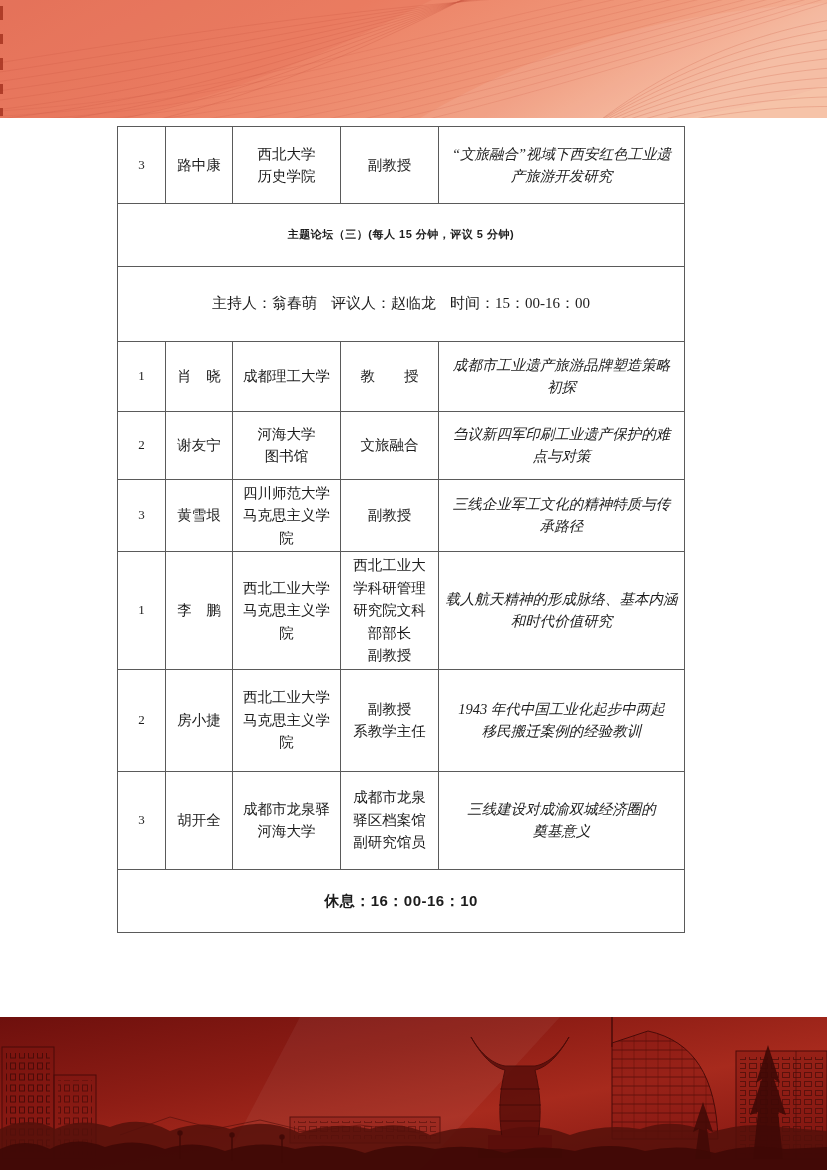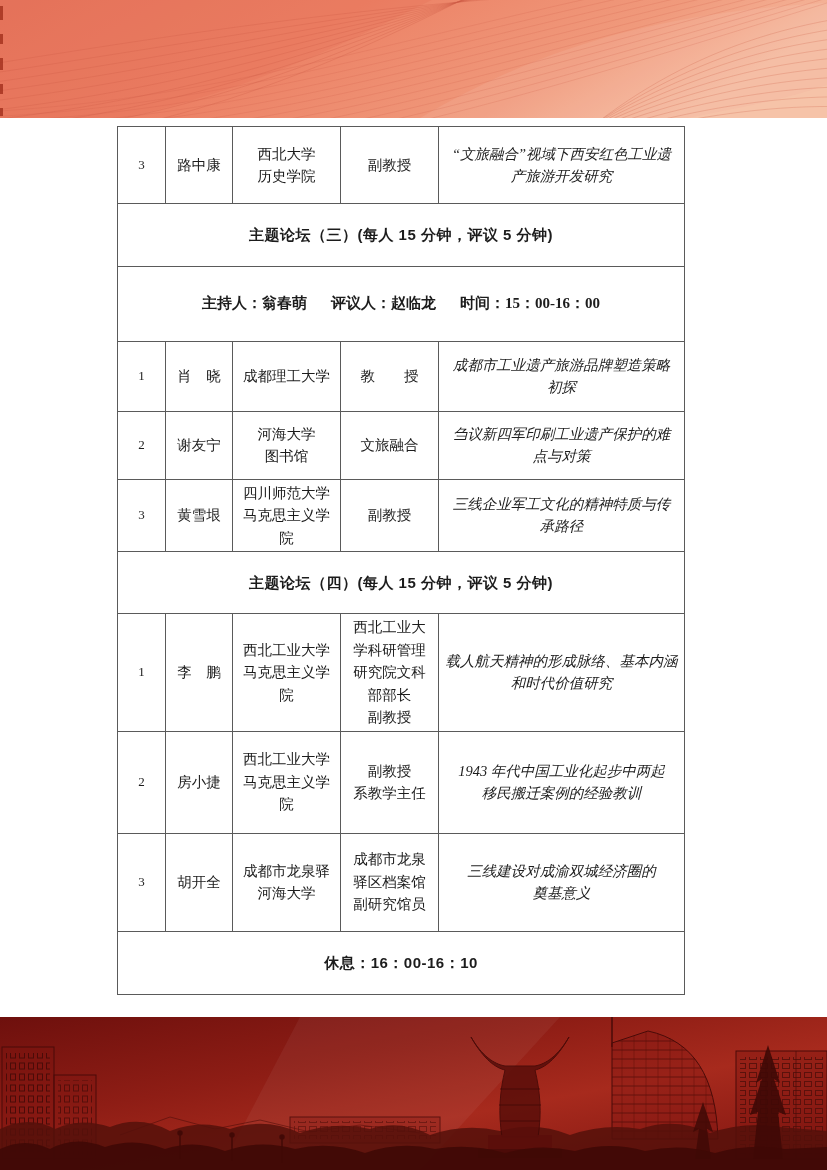--- a/index.html
+++ b/index.html
@@ -17,24 +17,24 @@
   }
   .agenda td{
     border:1px solid #5a5a5a;
     text-align:center;vertical-align:middle;
     font-size:14.5px;line-height:1.55;padding:2px 3px;
     white-space:pre-line;
   }
   .agenda td.seq{font-size:13px;}
   .agenda tr.section td{
     font-family:"Liberation Sans","DejaVu Sans",sans-serif;
-    font-weight:700;font-size:15px;letter-spacing:.5px;white-space:normal;
+    font-weight:700;font-size:11px;letter-spacing:.5px;white-space:normal;
   }
   .agenda tr.mod td{font-size:15px;}
-  .modline{display:flex;justify-content:center;align-items:center;gap:24px;font-weight:bold;}
+  .modline{display:flex;justify-content:center;align-items:center;gap:14px;}
   .agenda tr.rest td{
     font-family:"Liberation Sans","DejaVu Sans",sans-serif;
     font-weight:700;font-size:15px;letter-spacing:.5px;white-space:normal;
   }
   .paper{line-height:1.65;font-style:italic;}
   
   .footer-band{position:absolute;left:0;top:1017px;width:827px;height:153px;}
   .footer-band svg{display:block;}
 </style>
 </head>
@@ -158,23 +158,20 @@
         <td class="seq">3</td>
         <td>黄雪垠</td>
         <td>四川师范大学
 马克思主义学
 院</td>
         <td>副教授</td>
         <td class="paper">三线企业军工文化的精神特质与传
 承路径</td>
       </tr>
 
-      <tr class="section" style="height:62px">
-        <td colspan="5">主题论坛（四）(每人 15 分钟，评议 5 分钟)</td>
-      </tr>
       <tr style="height:113px">
         <td class="seq">1</td>
         <td>李　鹏</td>
         <td>西北工业大学
 马克思主义学
 院</td>
         <td>西北工业大
 学科研管理
 研究院文科
 部部长

